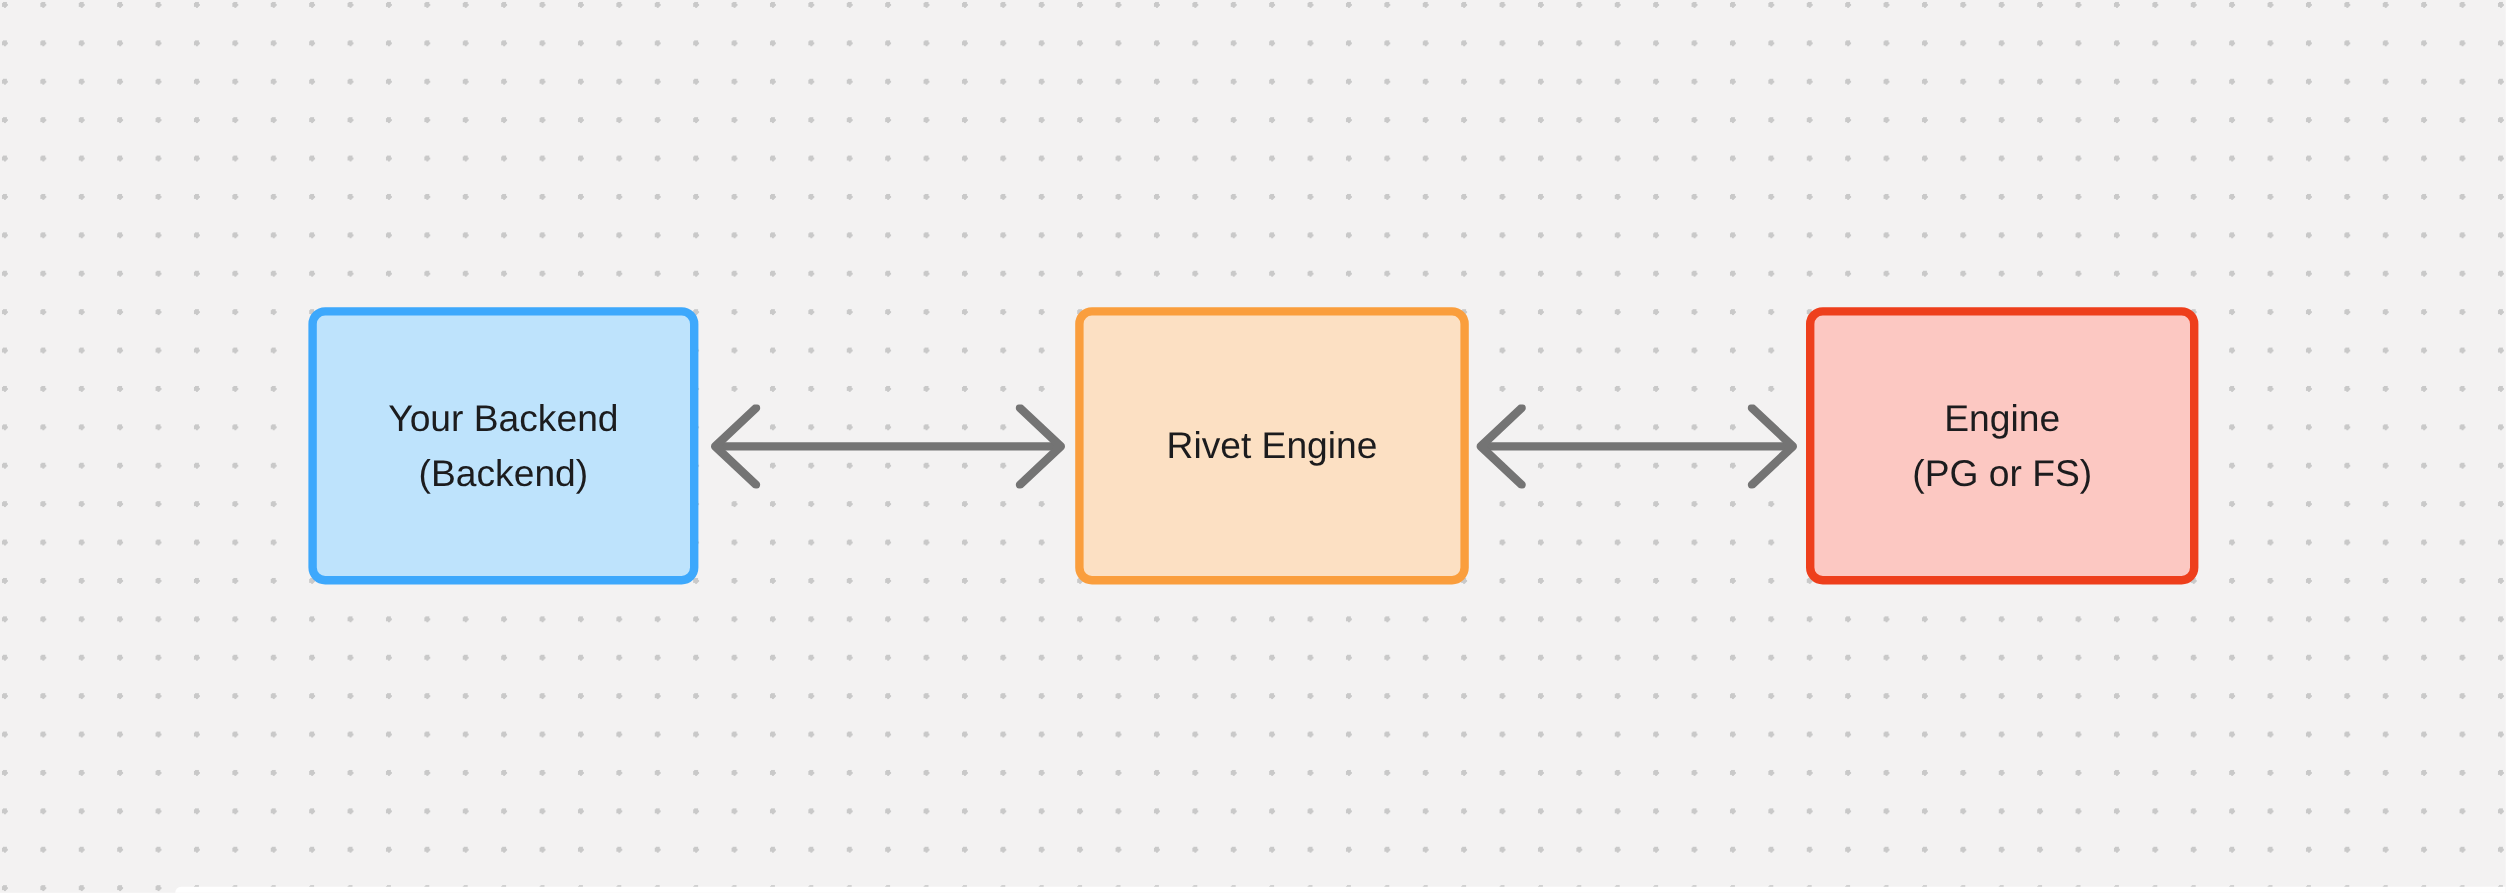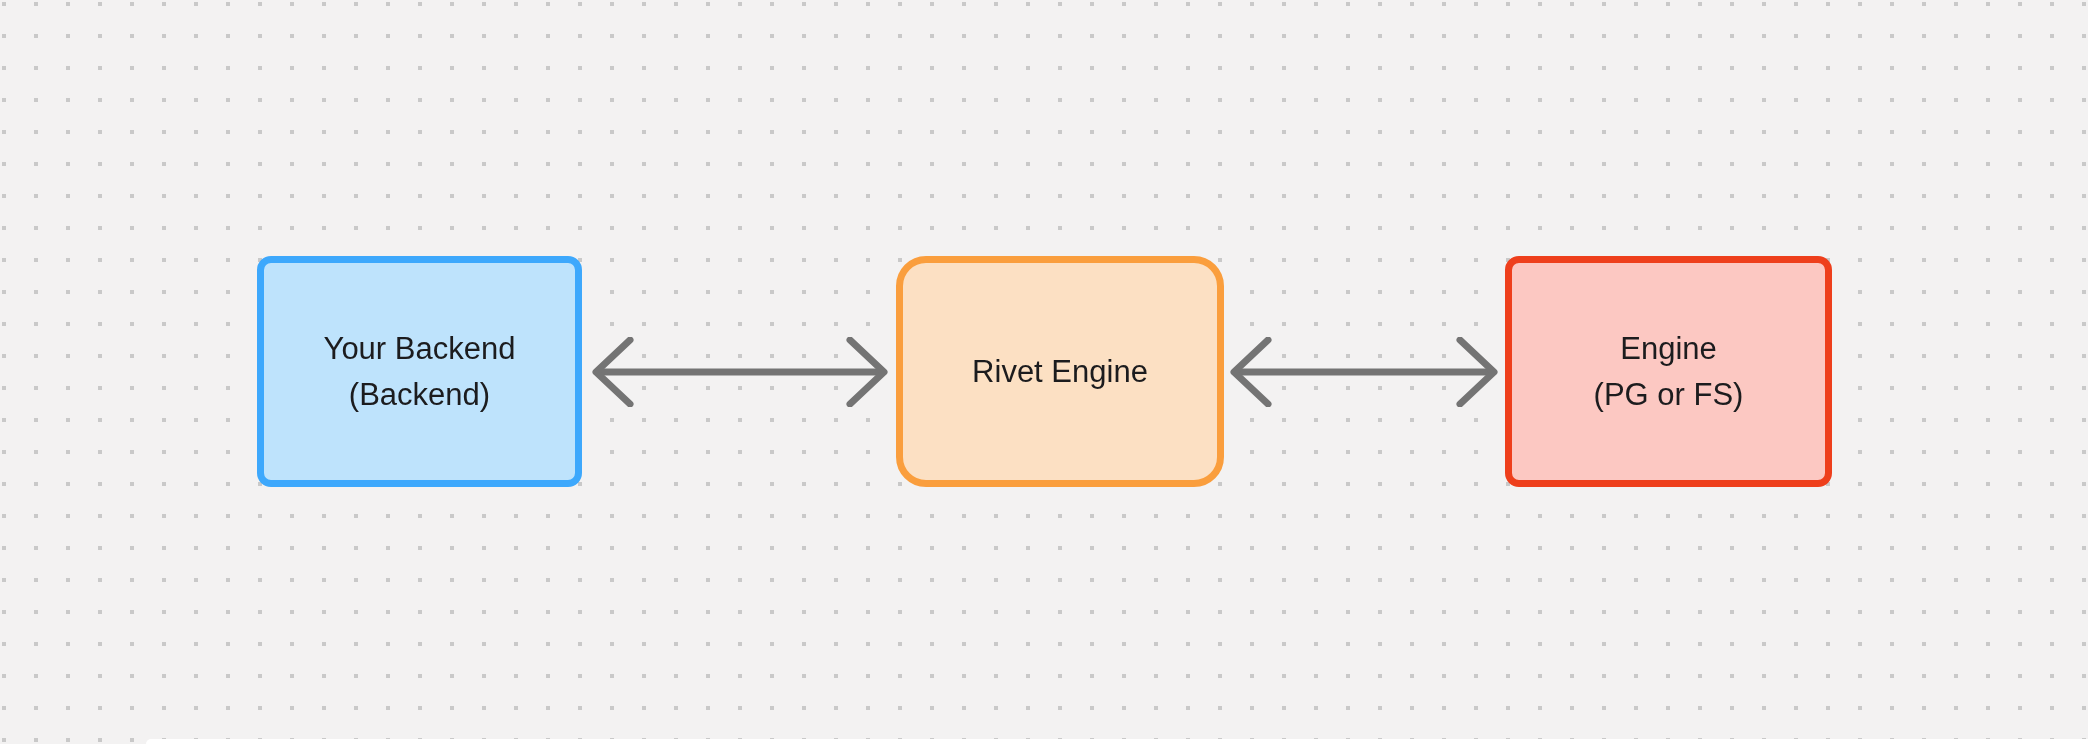--- a/index.html
+++ b/index.html
@@ -66,21 +66,21 @@
   </div>
 
   <svg class="connector" id="connector-backend-engine" width="300" height="70" viewBox="0 0 300 70">
     <g style="stroke: rgb(116, 116, 116);">
       <line x1="8" y1="35" x2="292" y2="35"></line>
       <polyline points="40,3 6,35 40,67"></polyline>
       <polyline points="260,3 294,35 260,67"></polyline>
     </g>
   </svg>
 
-  <div class="node" id="node-engine" style="border-color: rgb(250, 158, 61); background-color: rgb(252, 224, 195); border-radius: 30px;">
+  <div class="node" id="node-engine" style="border-color: rgb(250, 158, 61); background-color: rgb(252, 224, 195);">
     <span class="node-label-line">Rivet Engine</span>
 
   </div>
 
   <svg class="connector" id="connector-engine-storage" width="270" height="70" viewBox="0 0 270 70">
     <g style="stroke: rgb(116, 116, 116);">
       <line x1="8" y1="35" x2="262" y2="35"></line>
       <polyline points="40,3 6,35 40,67"></polyline>
       <polyline points="232,3 266,35 232,67"></polyline>
     </g>

